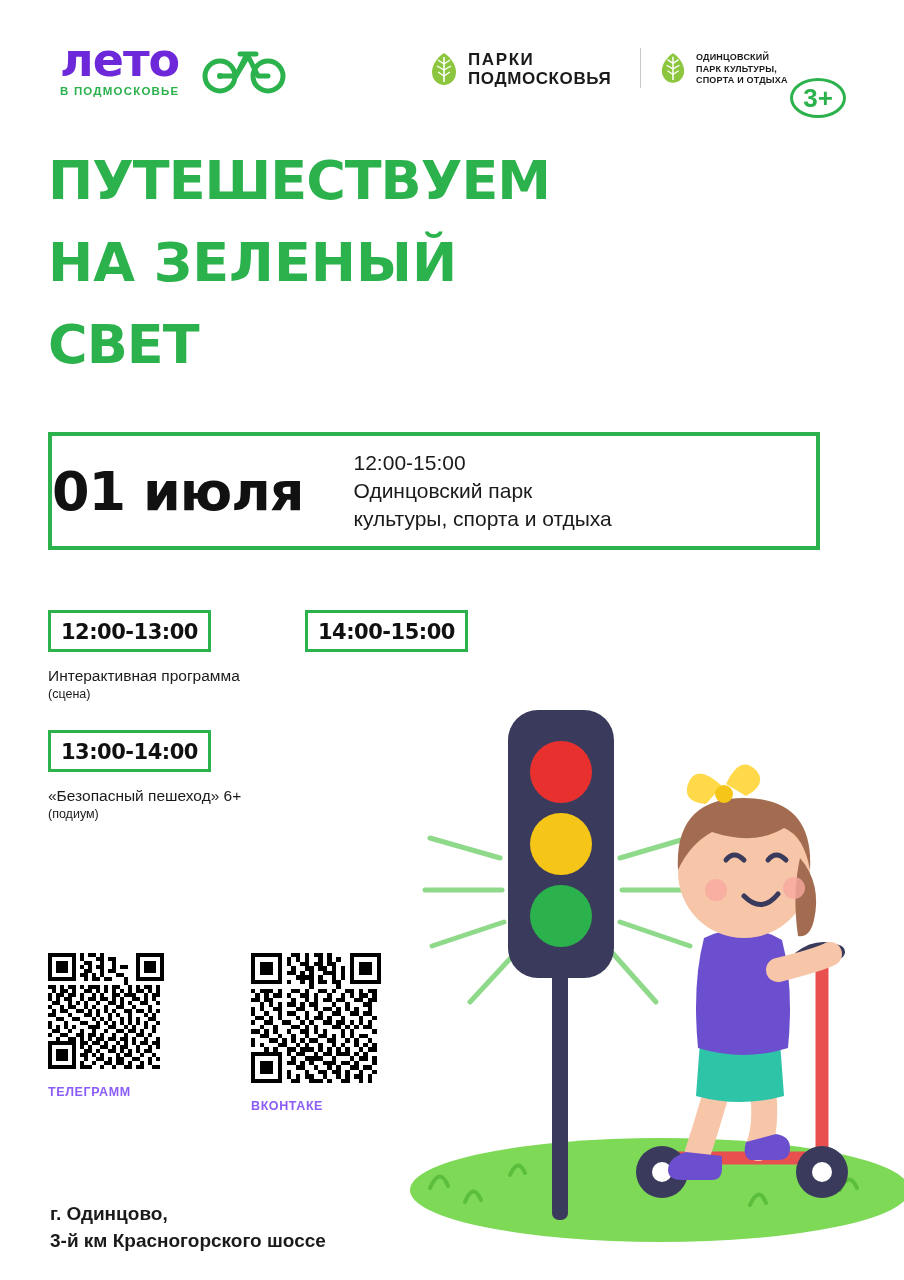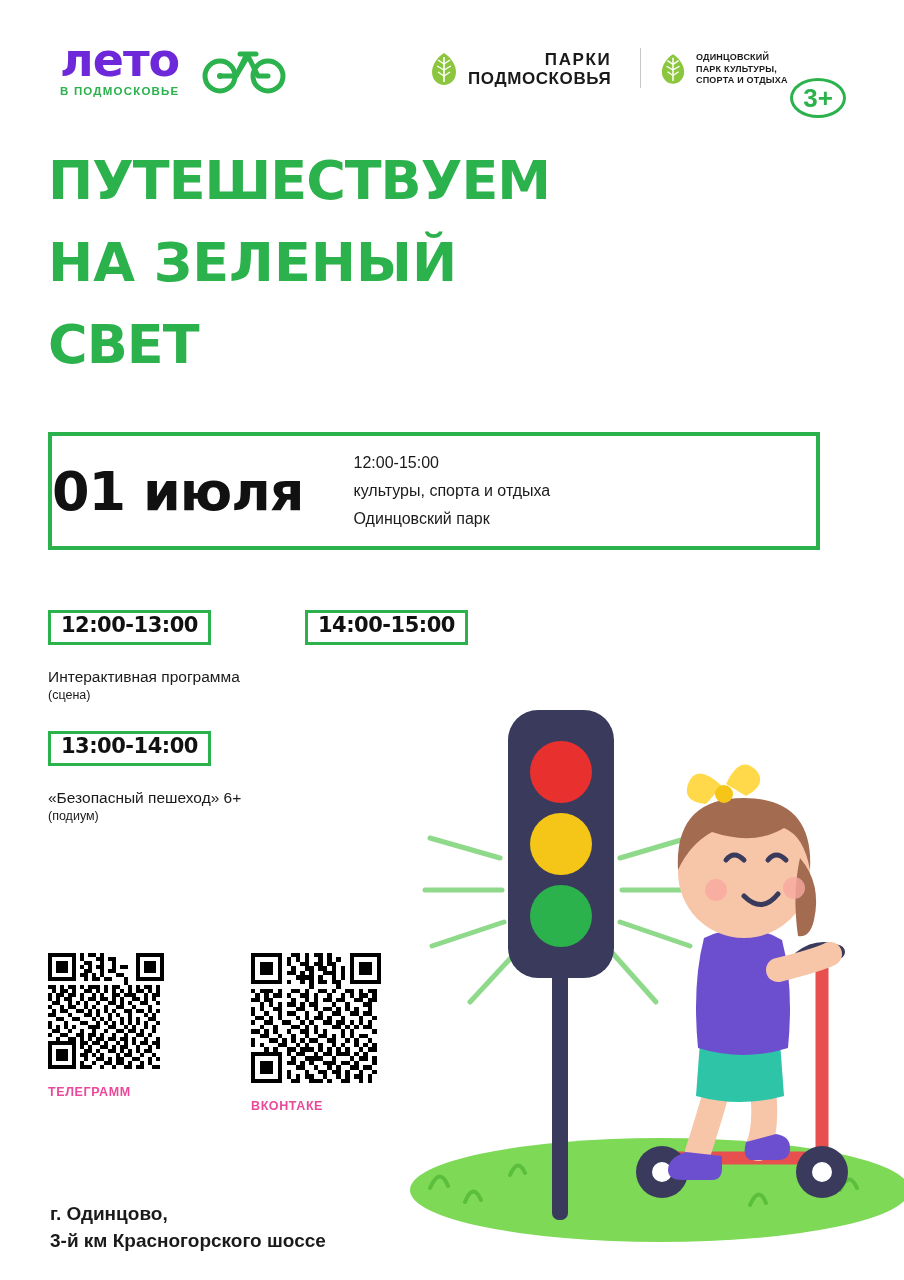--- a/index.html
+++ b/index.html
@@ -54,21 +54,20 @@
     top: 6px;
   }
 
   .logo-parks {
     position: absolute;
     left: 430px;
     top: 16px;
     display: flex;
     align-items: center;
     gap: 10px;
-    text-align: right;
   }
   .leaf-badge {
     width: 28px;
     height: 34px;
     position: relative;
   }
   .parks-text {
     line-height: 19px;
   }
   .parks-text .l1 {
@@ -91,21 +90,21 @@
     width: 1px;
     height: 40px;
     background: #c9c9c9;
   }
 
   .logo-odintsovo {
     position: absolute;
     left: 660px;
     top: 18px;
     display: flex;
-    align-items: flex-end;
+    align-items: flex-start;
     gap: 8px;
   }
   .logo-odintsovo .od-text {
     font-size: 9px;
     font-weight: bold;
     line-height: 11.5px;
     color: #1a1a1a;
     letter-spacing: 0.2px;
   }
 
@@ -156,30 +155,30 @@
   .date-big {
     font-family: "DejaVu Sans", sans-serif;
     font-size: 54px;
     font-weight: bold;
     color: #111;
     letter-spacing: -1px;
     white-space: nowrap;
   }
   .date-info {
     margin-left: 50px;
-    font-size: 16px;
+    font-size: 21px;
     line-height: 28px;
     color: #1a1a1a;
   }
 
   
   .time-chip {
     display: inline-block;
     border: 3px solid #2bb24c;
-    padding: 0 10px 5px 10px;
+    padding: 7px 10px 5px 10px;
     font-family: "DejaVu Sans", sans-serif;
     font-weight: bold;
     font-size: 21px;
     color: #111;
     letter-spacing: -0.5px;
     box-sizing: border-box;
   }
   .prog-col-left {
     position: absolute;
     left: 48px;
@@ -187,21 +186,21 @@
     width: 250px;
   }
   .prog-col-right {
     position: absolute;
     left: 305px;
     top: 610px;
     width: 280px;
   }
   .prog-item { margin-bottom: 28px; }
   .prog-desc {
-    margin-top: 22px;
+    margin-top: 14px;
     font-size: 15.5px;
     line-height: 20px;
     color: #1a1a1a;
   }
   .prog-note {
     font-size: 12.5px;
     line-height: 16px;
     color: #1a1a1a;
   }
 
@@ -210,21 +209,21 @@
     position: absolute;
     top: 953px;
   }
   .qr-left { left: 48px; }
   .qr-right { left: 208px; margin-left: 43px; }
   .qr-caption {
     margin-top: 12px;
     font-size: 12.5px;
     font-weight: bold;
     letter-spacing: 0.6px;
-    color: #ec4899;
+    color: #8b5cf6;
   }
 
   
   .address {
     position: absolute;
     left: 50px;
     top: 1200px;
     font-size: 19px;
     font-weight: bold;
     line-height: 27px;
@@ -297,22 +296,22 @@
 <div class="title">
   <div class="l1">ПУТЕШЕСТВУЕМ</div>
   <div class="l2">НА ЗЕЛЕНЫЙ</div>
   <div class="l3">СВЕТ</div>
 </div>
 
 <div class="date-box">
   <div class="date-big">01 июля</div>
   <div class="date-info">
     <div>12:00-15:00</div>
+    <div>Одинцовский парк</div>
     <div>культуры, спорта и отдыха</div>
-    <div>Одинцовский парк</div>
   </div>
 </div>
 
 <div class="prog-col-left">
 
   <div class="prog-item">
     <div class="time-chip">12:00-13:00</div>
     <div class="prog-desc">
       <div>Интерактивная программа</div>
       <div class="prog-note">(сцена)</div>

